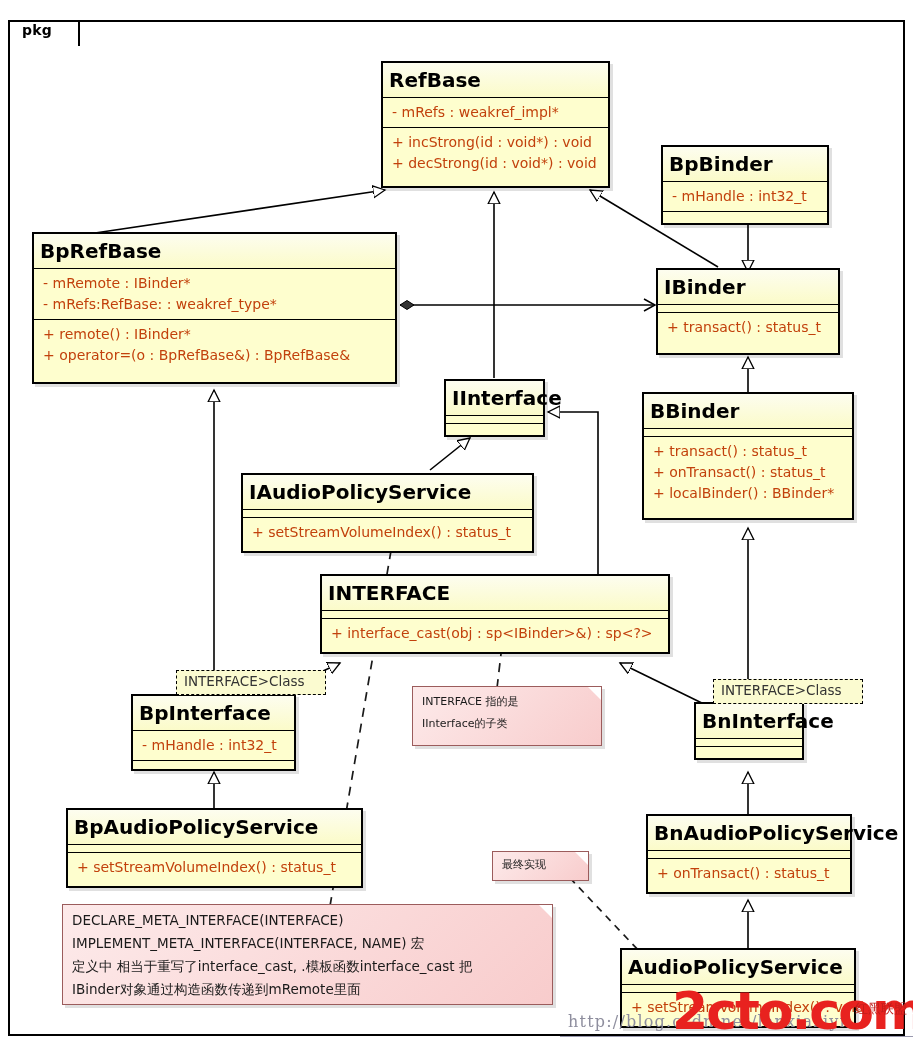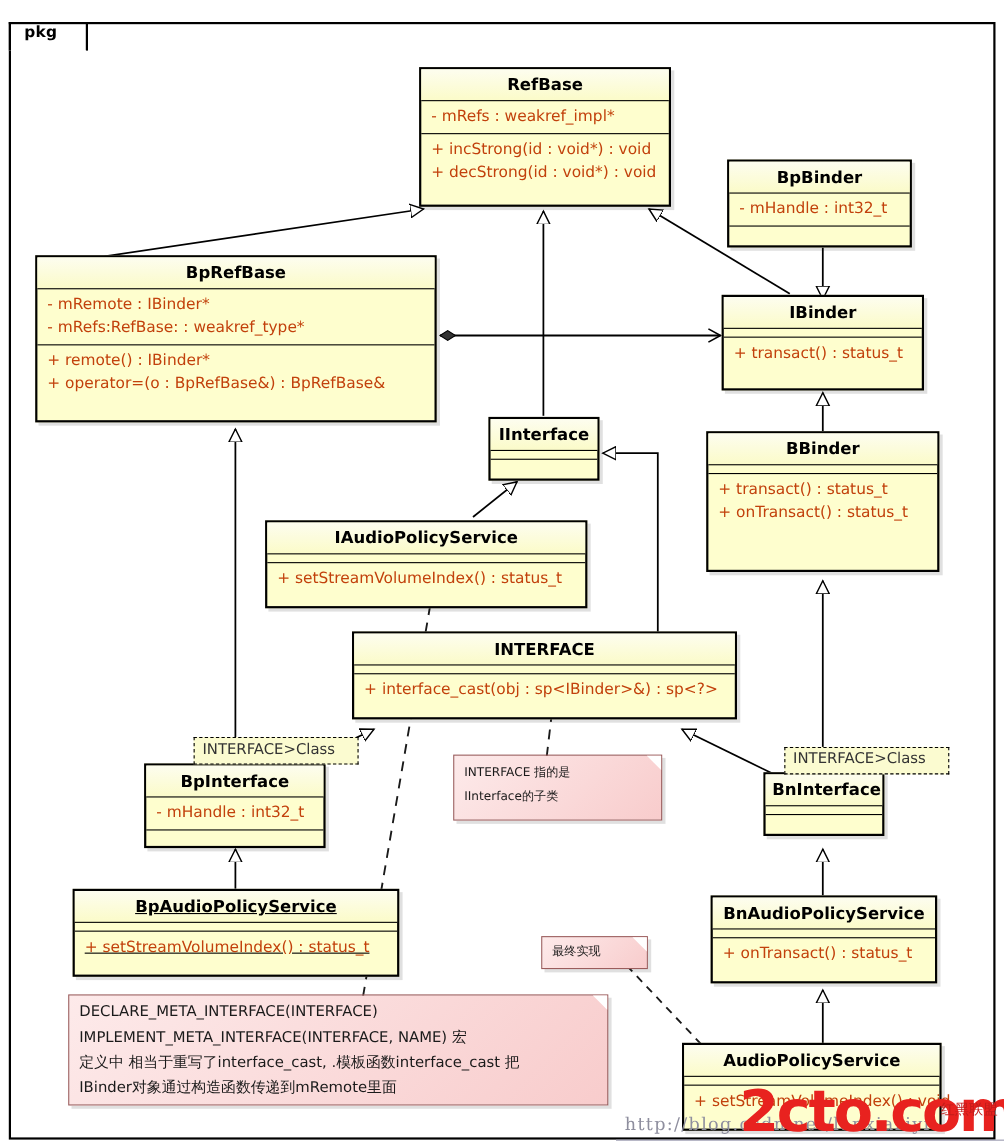--- a/index.html
+++ b/index.html
@@ -57,23 +57,23 @@
   
   .cls {
     position: absolute;
     box-sizing: border-box;
     border: 2px solid #000;
     background: #fefece;
     box-shadow: 3px 3px 0 0 rgba(0,0,0,0.12);
     z-index: 5;
   }
   .cls .title {
-    text-align: center;
+    text-align: left;
     font-weight: bold;
-    font-size: 15px;
+    font-size: 20px;
     color: #000;
     padding: 5px 6px 5px;
     background: linear-gradient(#fdfdef, #fbfbc9);
     border-bottom: 1px solid #000;
     white-space: nowrap;
   }
   .cls .sect {
     border-bottom: 1px solid #000;
     padding: 4px 8px 4px 9px;
   }
@@ -266,20 +266,21 @@
     <div class="sect empty"></div>
     <div class="sect empty"></div>
   </div>
 
   <div class="cls" style="left:642px; top:392px; width:212px; height:128px;">
     <div class="title">BBinder</div>
     <div class="sect empty"></div>
     <div class="sect">
       <div class="row">+ transact() : status_t</div>
       <div class="row">+ onTransact() : status_t</div>
+      <div class="row">+ localBinder() : BBinder*</div>
     </div>
   </div>
 
   <div class="cls" style="left:241px; top:473px; width:293px; height:80px;">
     <div class="title">IAudioPolicyService</div>
     <div class="sect empty"></div>
     <div class="sect">
       <div class="row">+ setStreamVolumeIndex() : status_t</div>
     </div>
   </div>
@@ -307,21 +308,21 @@
   <div class="tmpl" style="left:713px; top:679px; width:150px; height:25px;">
     <span>INTERFACE&gt;Class</span>
   </div>
 
   <div class="cls" style="left:694px; top:702px; width:110px; height:58px;">
     <div class="title">BnInterface</div>
     <div class="sect empty"></div>
     <div class="sect empty"></div>
   </div>
 
-  <div class="cls" style="left:66px; top:808px; width:297px; height:80px;text-decoration:underline;">
+  <div class="cls" style="left:66px; top:808px; width:297px; height:80px;">
     <div class="title">BpAudioPolicyService</div>
     <div class="sect empty"></div>
     <div class="sect">
       <div class="row">+ setStreamVolumeIndex() : status_t</div>
     </div>
   </div>
 
   <div class="cls" style="left:646px; top:814px; width:206px; height:80px;">
     <div class="title">BnAudioPolicyService</div>
     <div class="sect empty"></div>

